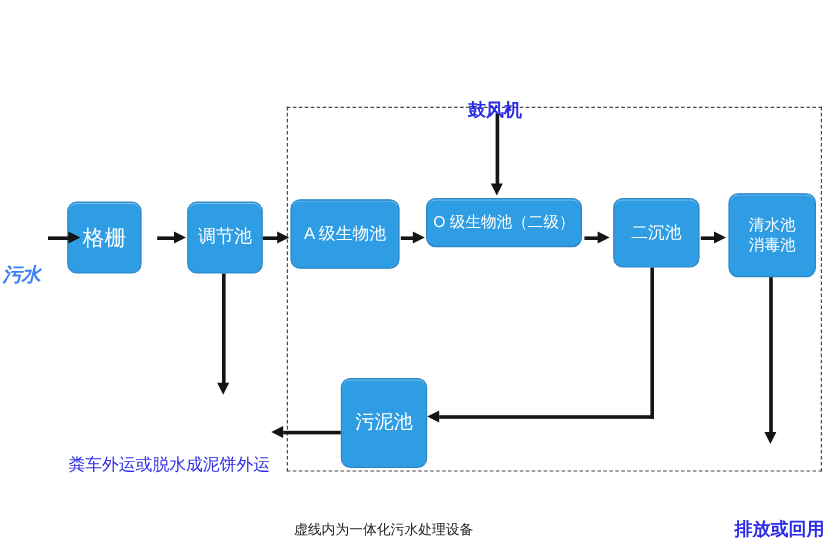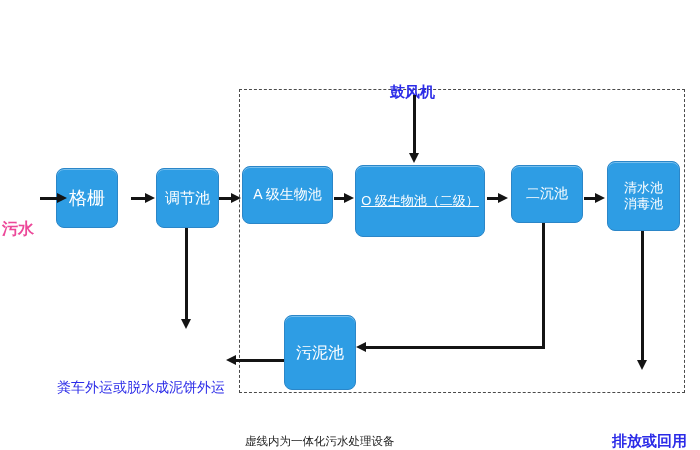--- a/index.html
+++ b/index.html
@@ -34,21 +34,21 @@
     justify-content:center;
     text-align:center;
     line-height:1.25;
     box-shadow:inset 0 1px 0 rgba(255,255,255,.35);
   }
   .node span{display:block;white-space:nowrap;}
   
   .lbl{position:absolute;white-space:nowrap;margin-top:28px;}
   .lbl-black{color:#1a1a1a;}
   .lbl-blue{color:#2b2be8;}
-  .src-label{font-size:16px;font-weight:bold;color:#ec4899;}
+  .src-label{font-size:16px;font-weight:bold;color:#3b82f6;font-style:italic;}
   
   .aline{position:absolute;background:#141414;}
   .ah{position:absolute;width:0;height:0;}
   .ah-right{border-top:5px solid transparent;border-bottom:5px solid transparent;border-left:10px solid #141414;}
   .ah-left{border-top:5px solid transparent;border-bottom:5px solid transparent;border-right:10px solid #141414;}
   .ah-down{border-left:5px solid transparent;border-right:5px solid transparent;border-top:10px solid #141414;}
 </style>
 </head>
 <body>
 
@@ -65,21 +65,21 @@
   </div>
 
   <div class="node" style="left:156px;top:168px;width:63px;height:60px;font-size:15px;">
     <span>调节池</span>
   </div>
 
   <div class="node" style="left:242px;top:166px;width:91px;height:58px;font-size:14px;">
     <span>A 级生物池</span>
   </div>
 
-  <div class="node" style="left:355px;top:165px;width:130px;height:72px;font-size:13px;text-decoration:underline;">
+  <div class="node" style="left:355px;top:165px;width:130px;height:41px;font-size:13px;">
     <span>O 级生物池（二级）</span>
   </div>
 
   <div class="node" style="left:511px;top:165px;width:72px;height:58px;font-size:14px;">
     <span>二沉池</span>
   </div>
 
   <div class="node" style="left:607px;top:161px;width:73px;height:70px;font-size:13px;">
     <span>清水池</span>
     <span>消毒池</span>

